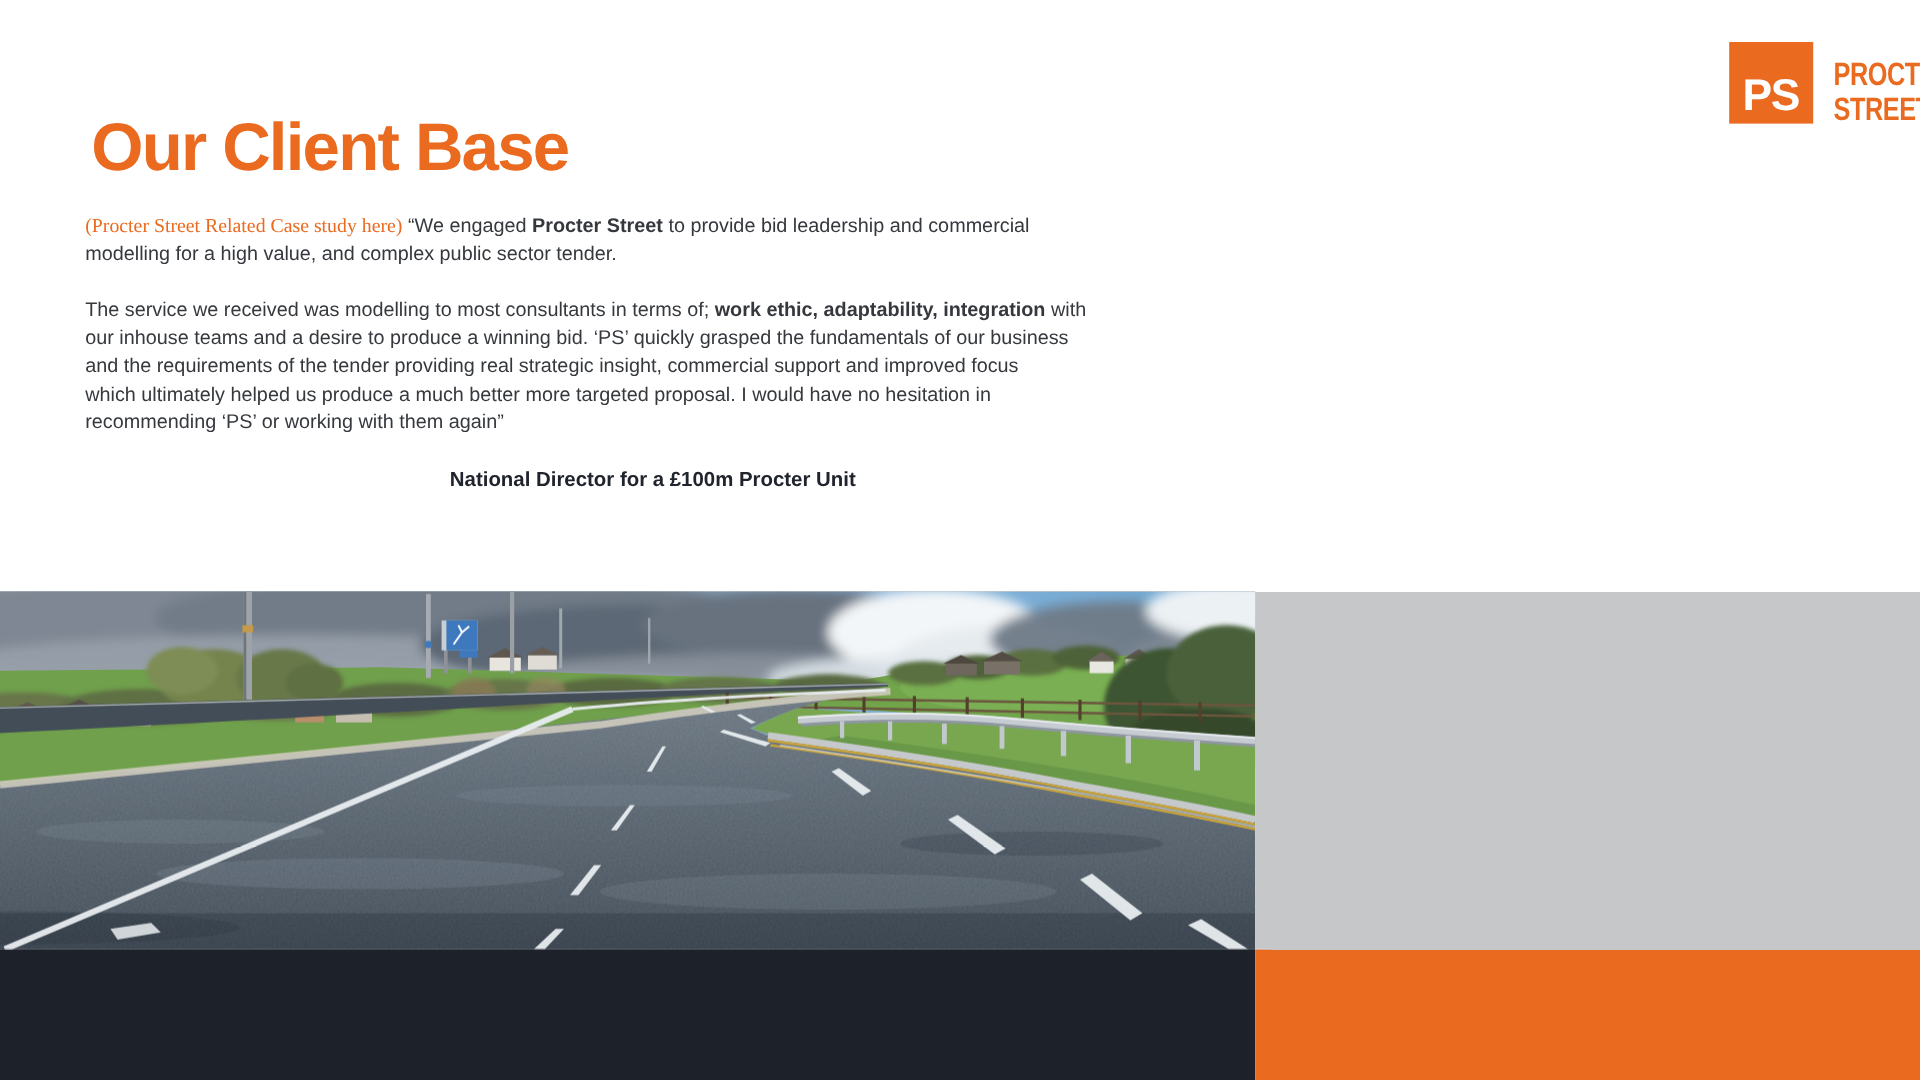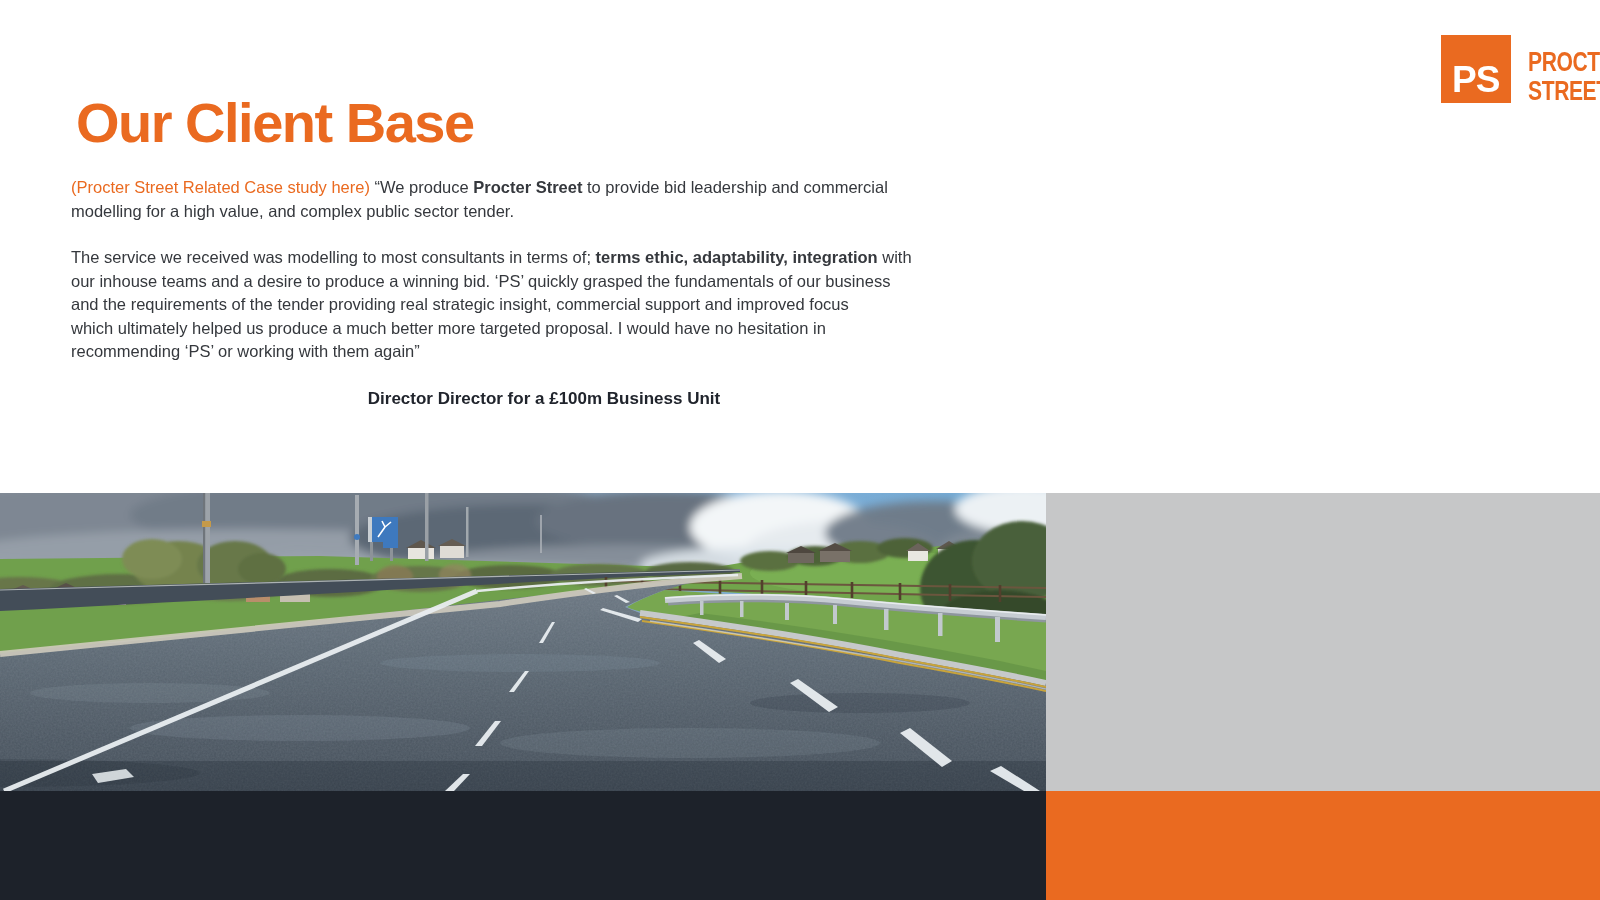--- a/index.html
+++ b/index.html
@@ -34,21 +34,21 @@
     transform:scaleX(0.78);transform-origin:left top;white-space:nowrap;
   }
 
   
   .quote{
     left:71px;top:176px;width:946px;
     font-size:16.5px;line-height:23.5px;color:var(--body-text,#35383D);
   }
   .quote p{margin:0;white-space:pre-line;}
   .quote p + p{margin-top:23px;}
-  .q-link{color:var(--accent,#EA6A20);cursor:pointer;}
+  .q-link{color:var(--accent,#EA6A20);cursor:pointer;font-family:Liberation Serif, serif;}
   .q-bold{font-weight:700;margin-top:20px;}
   .attribution{
     margin-top:24px;text-align:center;font-weight:700;font-size:17px;
     color:var(--attribution-text,#20242C);white-space:normal;
   }
 
   
   .photo{left:0;top:493px;width:1046px;height:298px;background:#5a6673;}
   .photo svg{display:block;width:100%;height:100%;}
   .gray-panel{left:1046px;top:493px;width:554px;height:298px;background:var(--panel-gray,#C6C7C8);}
@@ -61,28 +61,28 @@
 <h1 class="abs slide-title">Our Client Base</h1>
 
 <div class="abs logo">
   <div class="logo-square">
     <span class="logo-monogram">PS</span>
   </div>
   <div class="logo-wordmark"><span>PROCTER</span><br><span>STREET</span></div>
 </div>
 
 <div class="abs quote">
-  <p><span class="q-link">(Procter Street Related Case study here)</span><span> “We produce </span><span class="q-bold">Procter Street</span><span> to provide bid leadership and commercial
+  <p><span class="q-link">(Procter Street Related Case study here)</span><span> “We engaged </span><span class="q-bold">Procter Street</span><span> to provide bid leadership and commercial
 modelling for a high value, and complex public sector tender.</span></p>
-  <p><span>The service we received was modelling to most consultants in terms of; </span><span class="q-bold">terms ethic, adaptability, integration</span><span> with
+  <p><span>The service we received was modelling to most consultants in terms of; </span><span class="q-bold">work ethic, adaptability, integration</span><span> with
 our inhouse teams and a desire to produce a winning bid. ‘PS’ quickly grasped the fundamentals of our business
 and the requirements of the tender providing real strategic insight, commercial support and improved focus
 which ultimately helped us produce a much better more targeted proposal. I would have no hesitation in
 recommending ‘PS’ or working with them again”</span></p>
-  <p class="attribution">Director Director for a £100m Business Unit</p>
+  <p class="attribution">National Director for a £100m Procter Unit</p>
 </div>
 
 <div class="abs photo">
   <svg viewBox="0 0 1046 298" preserveAspectRatio="none" aria-hidden="true">
     <defs>
       <linearGradient id="skyG" x1="0" y1="0" x2="1" y2="0">
         <stop offset="0" stop-color="#99A1AB"></stop>
           <stop offset="0.45" stop-color="#8C97A3"></stop>
         <stop offset="0.72" stop-color="#7FAFD8"></stop>
           <stop offset="1" stop-color="#6FA8D2"></stop>

